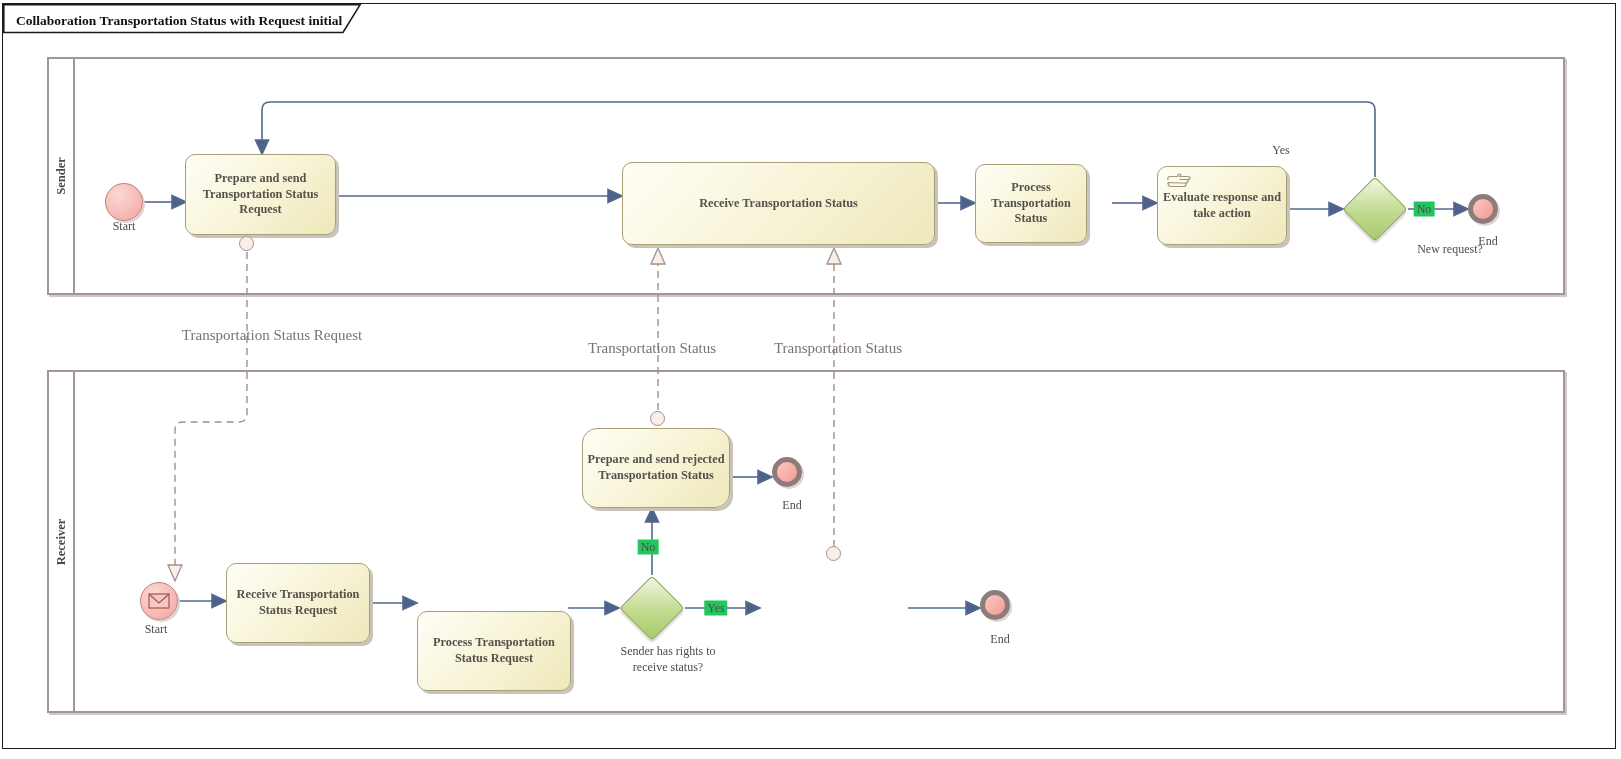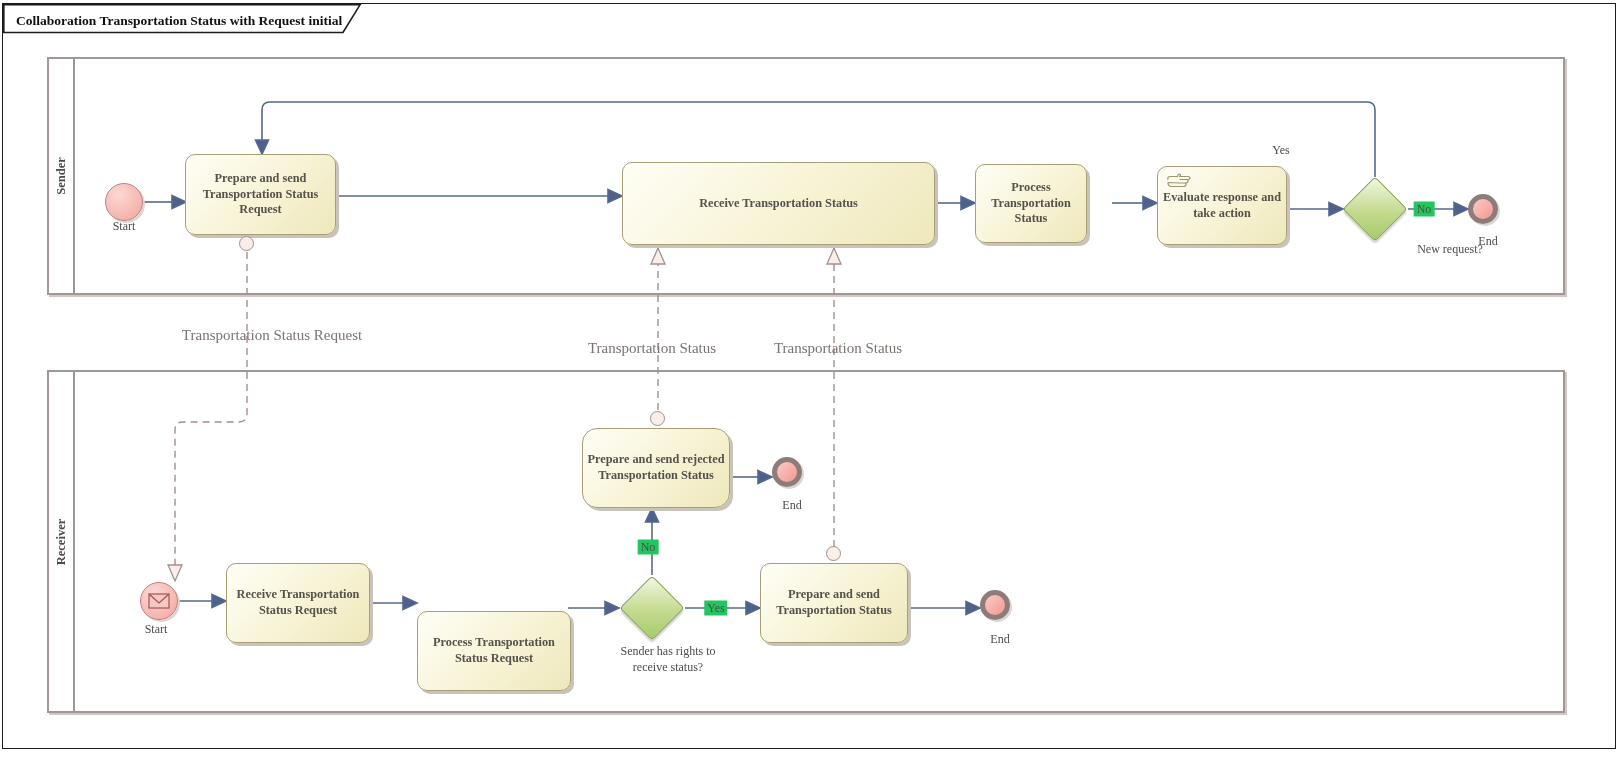--- a/index.html
+++ b/index.html
@@ -191,18 +191,17 @@
   <div class="lbl-c" style="left:668px;top:643px;width:130px;">Sender has rights to receive status?</div>
   <div class="lbl on-line" style="left:648px;top:547px;">No</div>
   <div class="lbl on-line" style="left:716px;top:608px;">Yes</div>
 
   <div class="task" style="left:582px;top:428px;width:148px;height:80px;border-radius:15px;">Prepare and send rejected Transportation Status</div>
   <div class="msg-dot" style="left:650px;top:411px;"></div>
 
   <div class="event end-ev" style="left:772px;top:457px;"></div>
   <div class="lbl" style="left:792px;top:498px;">End</div>
 
-  <div class="task" style="left:760px;top:563px;width:148px;height:80px;">Prepare and send Transportation Status</div>
   <div class="msg-dot" style="left:826px;top:546px;"></div>
 
   <div class="event end-ev" style="left:980px;top:590px;"></div>
   <div class="lbl" style="left:1000px;top:632px;">End</div>
 </div>
 
 </body></html>

